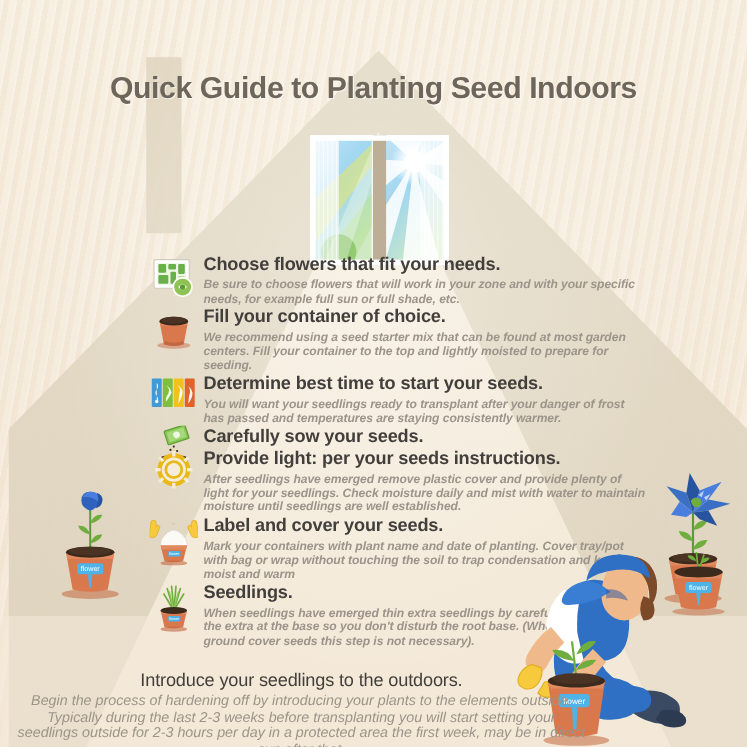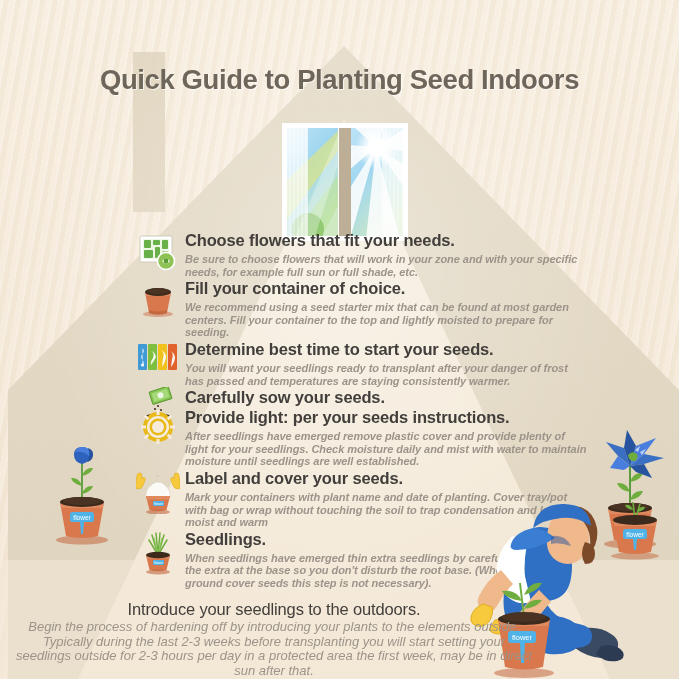--- a/index.html
+++ b/index.html
@@ -115,20 +115,21 @@
     left: 14px;
     top: 598px;
     width: 520px;
     text-align: center;
   }
   .outro-head {
     font-size: 16.5px;
     color: #413e3b;
     line-height: 22px;
     letter-spacing: -0.15px;
+    margin-top: 10px;
   }
   .outro-desc {
     font-size: 13px;
     font-style: italic;
     color: #9c948a;
     line-height: 14.5px;
   }
   
   .pot-left { position: absolute; left: 44px; top: 424px; width: 76px; height: 122px; }
   .pot-right { position: absolute; left: 594px; top: 428px; width: 78px; height: 122px; }

